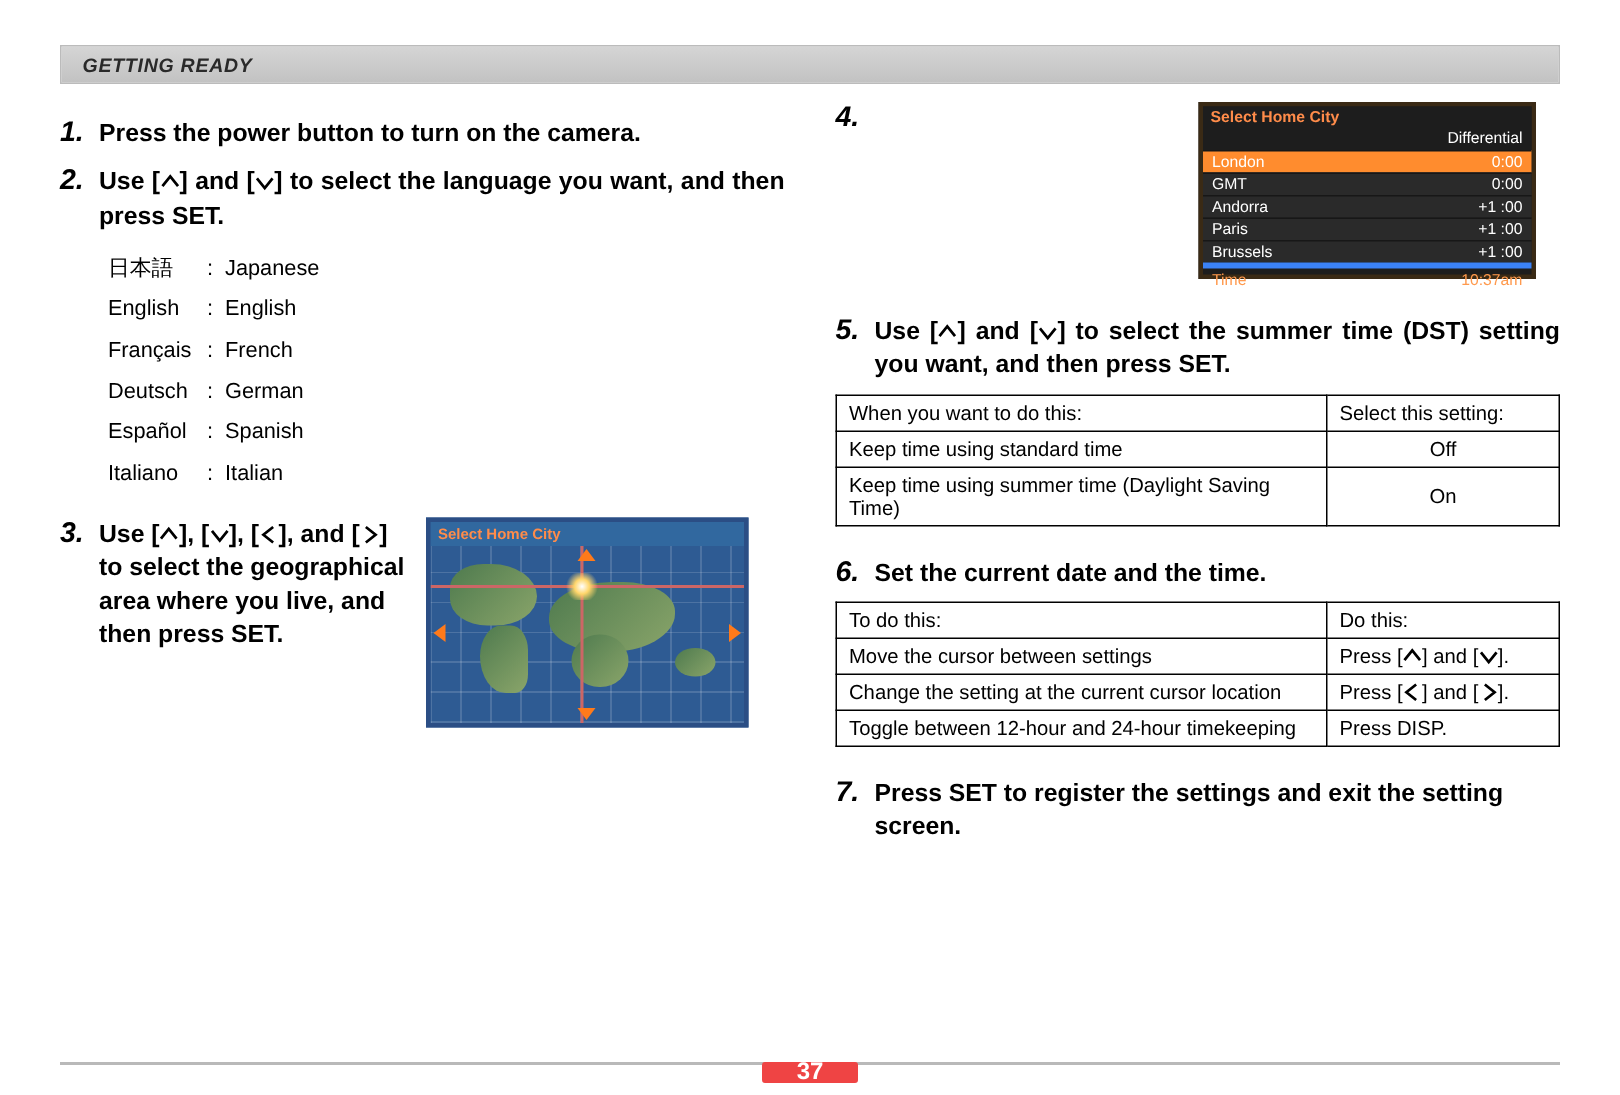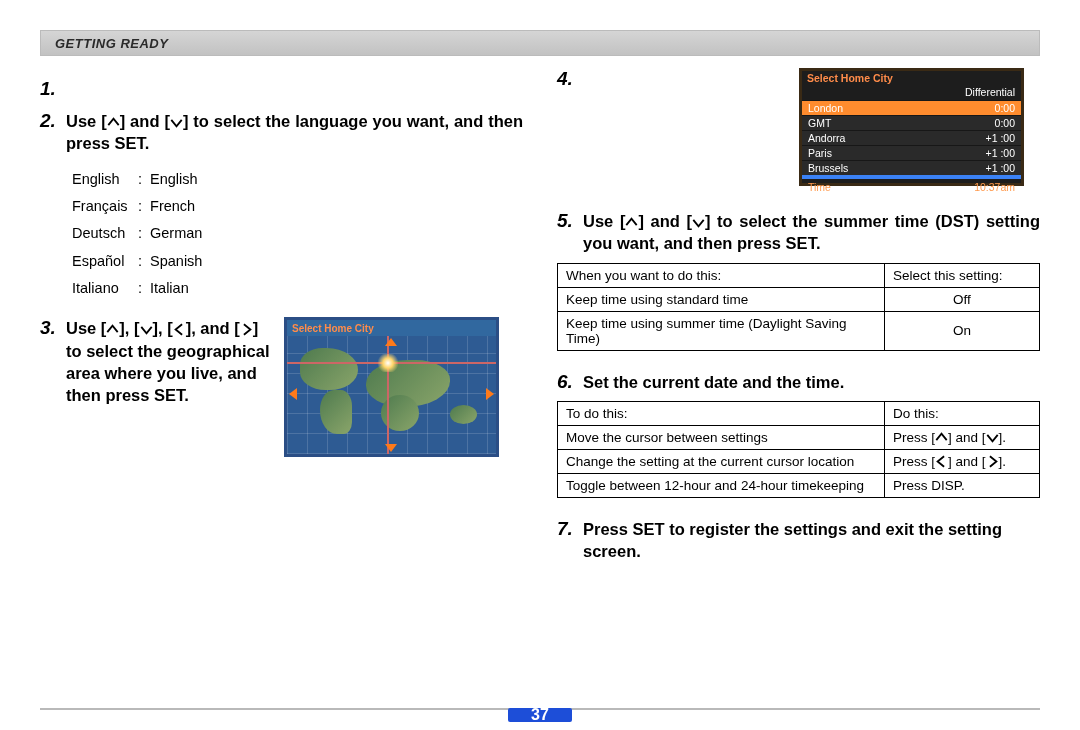--- a/index.html
+++ b/index.html
@@ -137,21 +137,21 @@
     padding: 4px 8px;
     text-align: left;
   }
   table.infotab th { font-weight: normal; text-align:left; }
   table.infotab .center { text-align:center; }
   .step6 { margin-top: 20px; }
   .page-num-box {
     position:absolute; left:50%; transform:translateX(-50%);
     bottom: 8px;
     width: 64px; height: 14px;
-    background: #1d4ed8; color: #fff;
+    background: #ef4444; color: #fff;
     font-weight: bold; font-size: 16px;
     display:flex; align-items:center; justify-content:center;
     border-radius: 2px;
   }
   .footer-line {
     position:absolute; left:40px; right:40px; bottom:20px;
     height: 2px; background: #b9b9b9;
   }
   .justified { text-align: justify; }
 </style>
@@ -161,35 +161,41 @@
 <div class="page">
   <div class="header-bar">
     <span>GETTING READY</span>
   </div>
 
   <div class="content">
 
     <div class="col-left">
       <div class="step step-line">
         <div class="step-num">1.</div>
+        <div class="step-text">Press the power button to turn on the camera.</div>
       </div>
 
       <div class="step step-line">
         <div class="step-num">2.</div>
         <div class="step-text justified">
           <span>Use [</span><span class="chev"><svg viewBox="0 0 10 10">
                 <path d="M1 7 L5 2 L9 7" fill="none" stroke="#000" stroke-width="1.4"></path>
               </svg></span><span>] and [</span><span class="chev"><svg viewBox="0 0 10 10">
                 <path d="M1 3 L5 8 L9 3" fill="none" stroke="#000" stroke-width="1.4"></path>
               </svg></span><span>] to select the language you want, and then press SET.</span>
         </div>
       </div>
 
       <table class="lang-table">
         <tbody id="lang-body">
+            <tr>
+              <td>日本語</td>
+              <td class="colon">:</td>
+              <td>Japanese</td>
+            </tr>
             <tr>
               <td>English</td>
               <td class="colon">:</td>
               <td>English</td>
             </tr>
             <tr>
               <td>Français</td>
               <td class="colon">:</td>
               <td>French</td>
             </tr>

